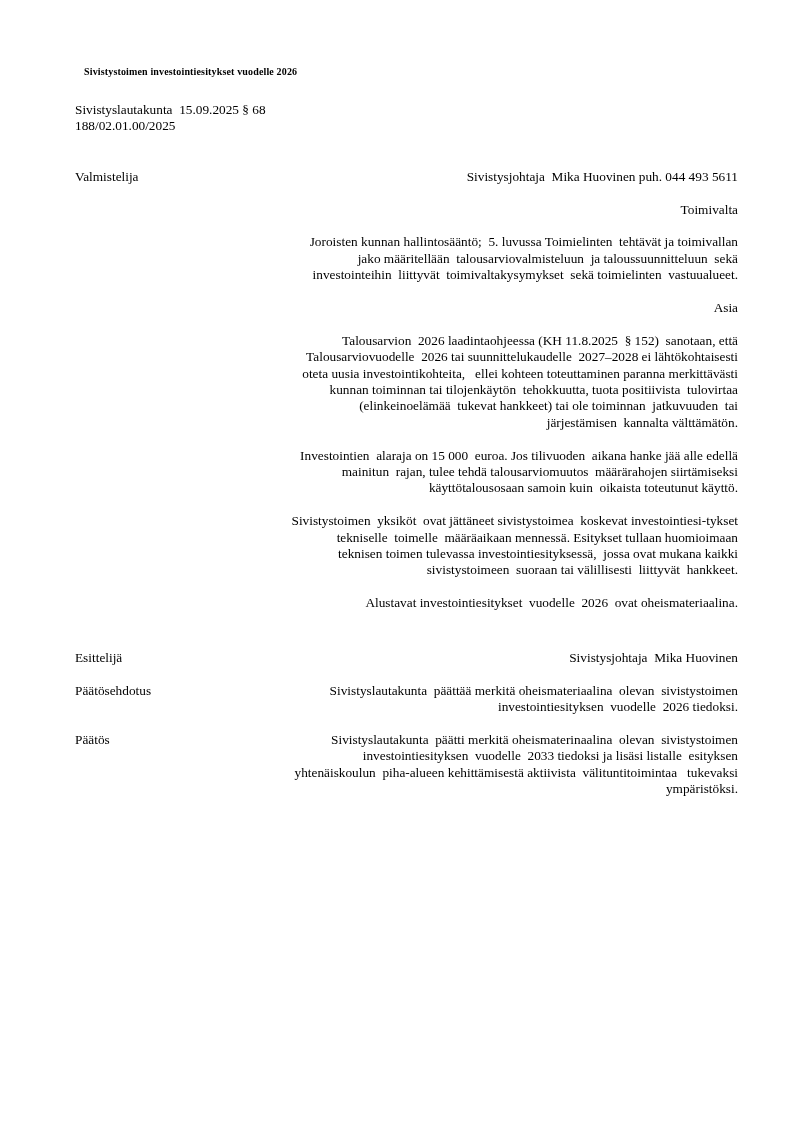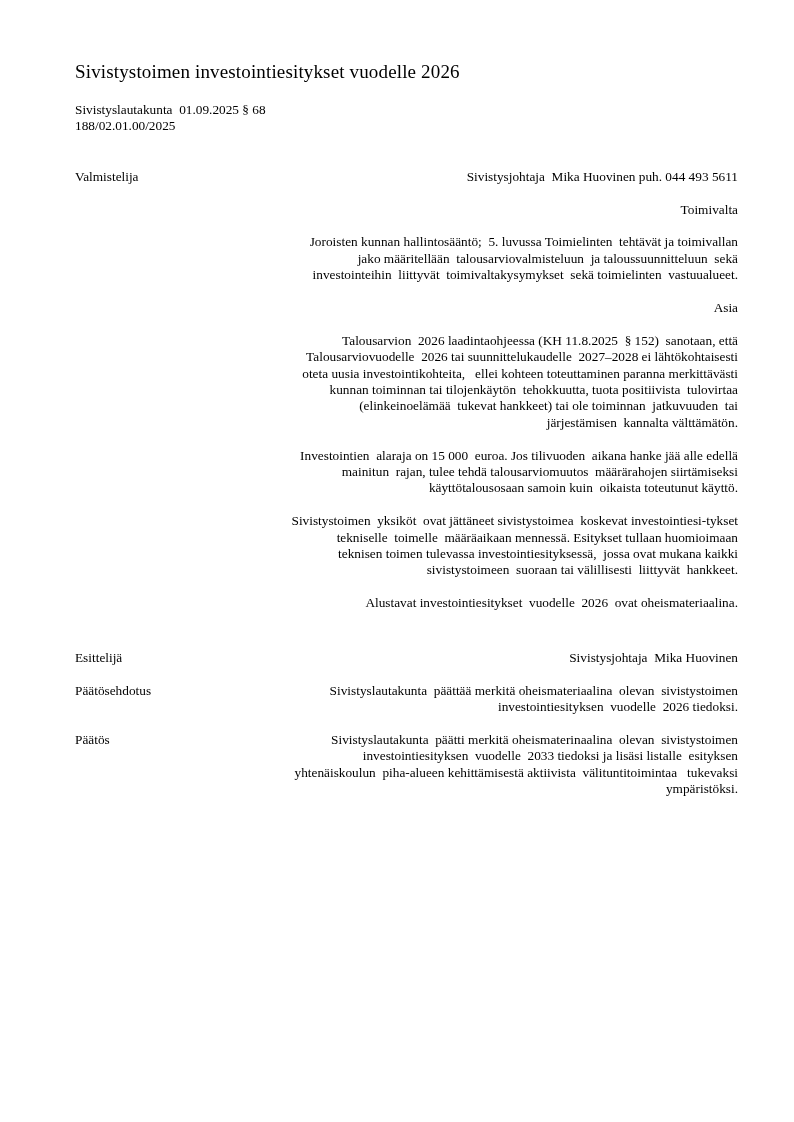--- a/index.html
+++ b/index.html
@@ -12,24 +12,24 @@
     color: #000000;
     font-family: "Liberation Serif", "DejaVu Serif", serif;
     font-size: 13.3px;
     overflow: hidden;
   }
   .inner {
     box-sizing: border-box;
     padding: 63px 56px 0 75px;
   }
   .title {
-    font-size: 19px;
-    font-weight: normal;
+    font-size: 10px;
+    font-weight: bold;
     line-height: 18px;
-    margin: 0 0 21px 0;
+    margin: 0 0 21px 9px;
     letter-spacing: 0.15px;
   }
   .header-block { margin: 0 0 34px 0; }
   .header-line { line-height: 16.4px; white-space: pre; }
   .section-row {
     display: grid;
     grid-template-columns: 175px 1fr;
     align-items: start;
   }
   .section-row.gap-top { margin-top: 22px; }
@@ -44,21 +44,21 @@
 </style>
 </head>
 <body>
 
 <div class="page">
   <div class="inner">
 
     <h1 class="title">Sivistystoimen investointiesitykset vuodelle 2026</h1>
 
     <div class="header-block">
-      <div class="header-line">Sivistyslautakunta  01.09.2025 § 68</div>
+      <div class="header-line">Sivistyslautakunta  15.09.2025 § 68</div>
       <div class="header-line">188/02.01.00/2025</div>
     </div>
 
     <div class="section-row">
       <div class="section-label">Valmistelija</div>
       <div class="section-content">
         <p class="para">Sivistysjohtaja  Mika Huovinen puh. 044 493 5611</p>
         <p class="para">Toimivalta</p>
         <p class="para">Joroisten kunnan hallintosääntö;  5. luvussa Toimielinten  tehtävät ja toimivallan
 jako määritellään  talousarviovalmisteluun  ja taloussuunnitteluun  sekä

